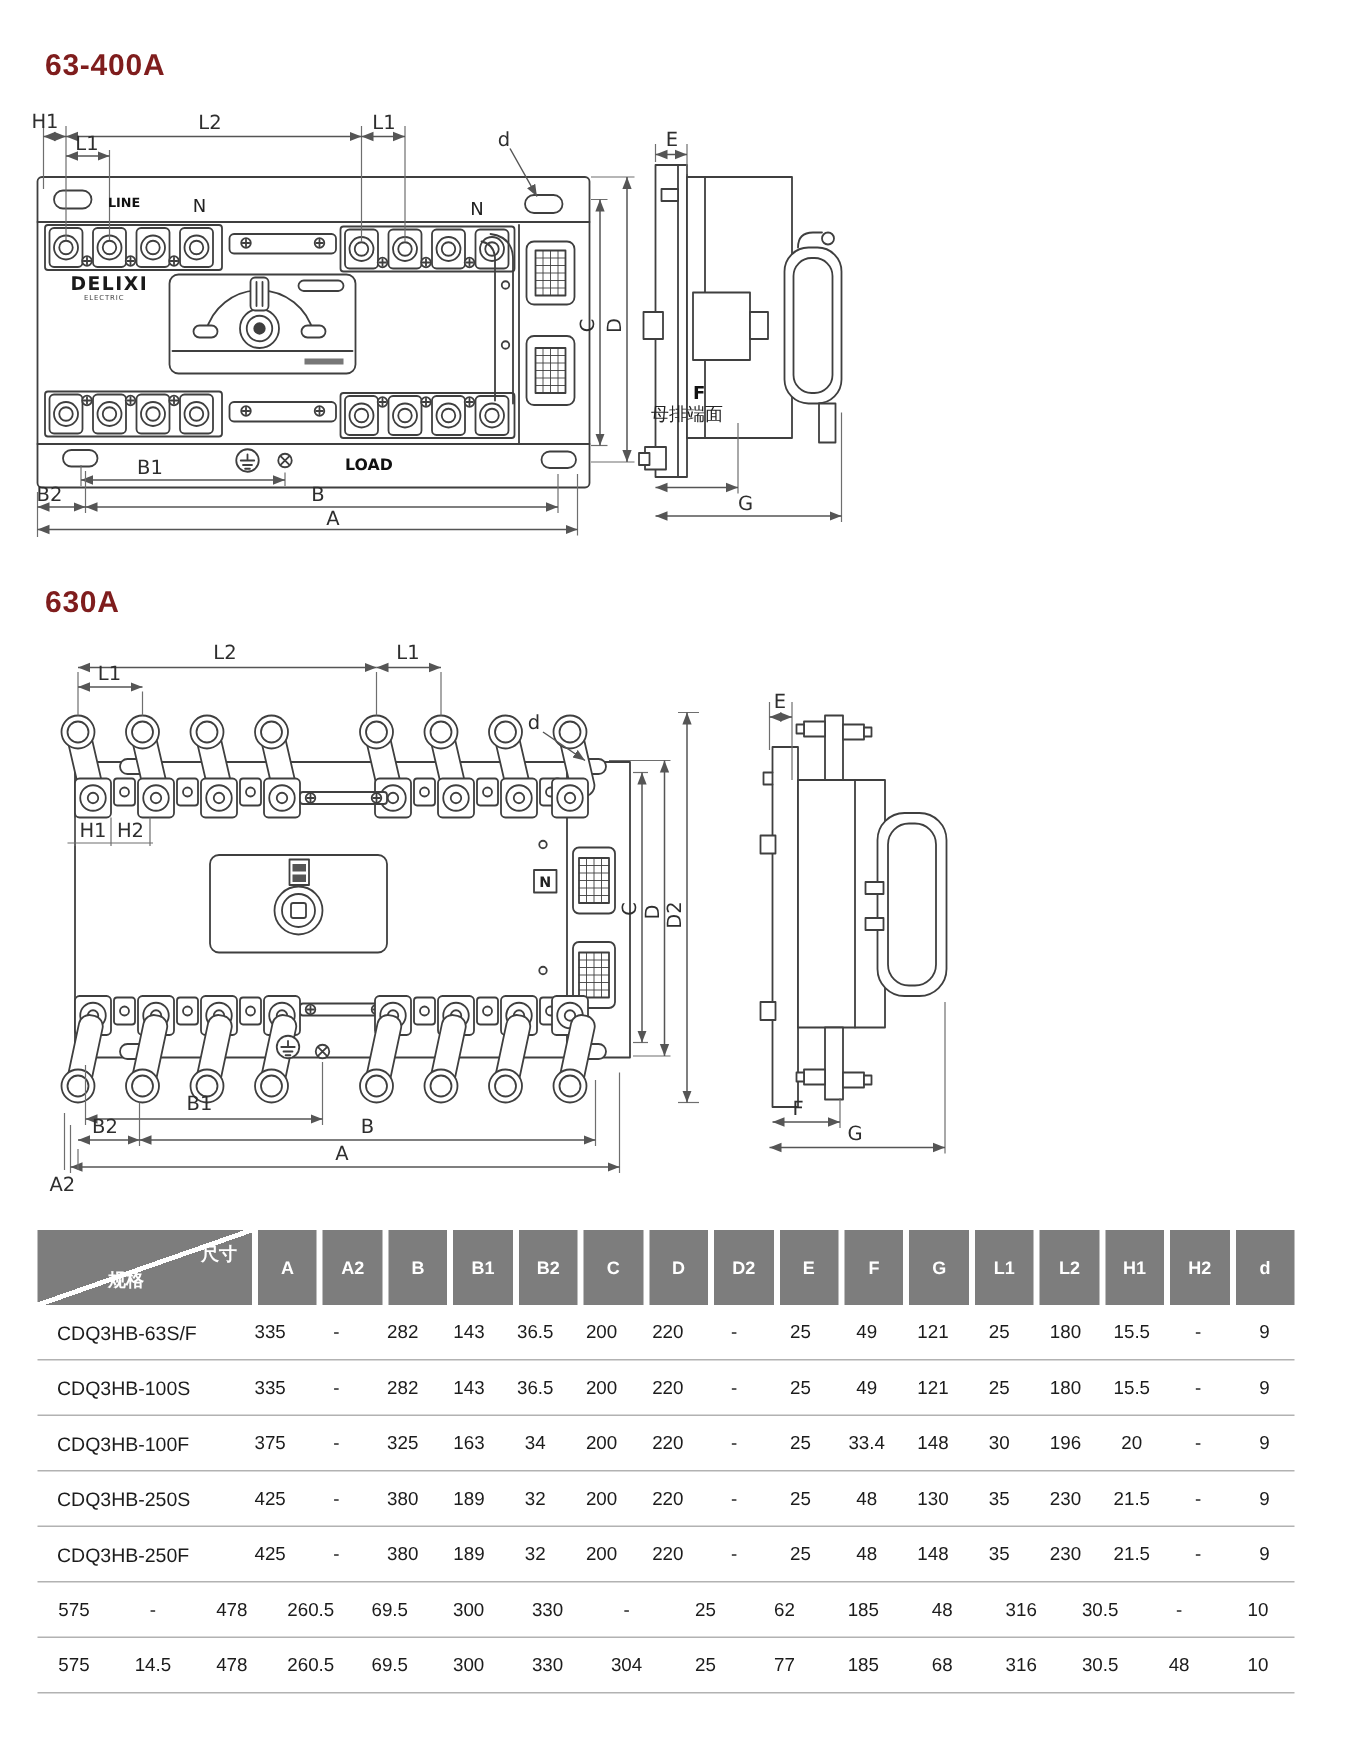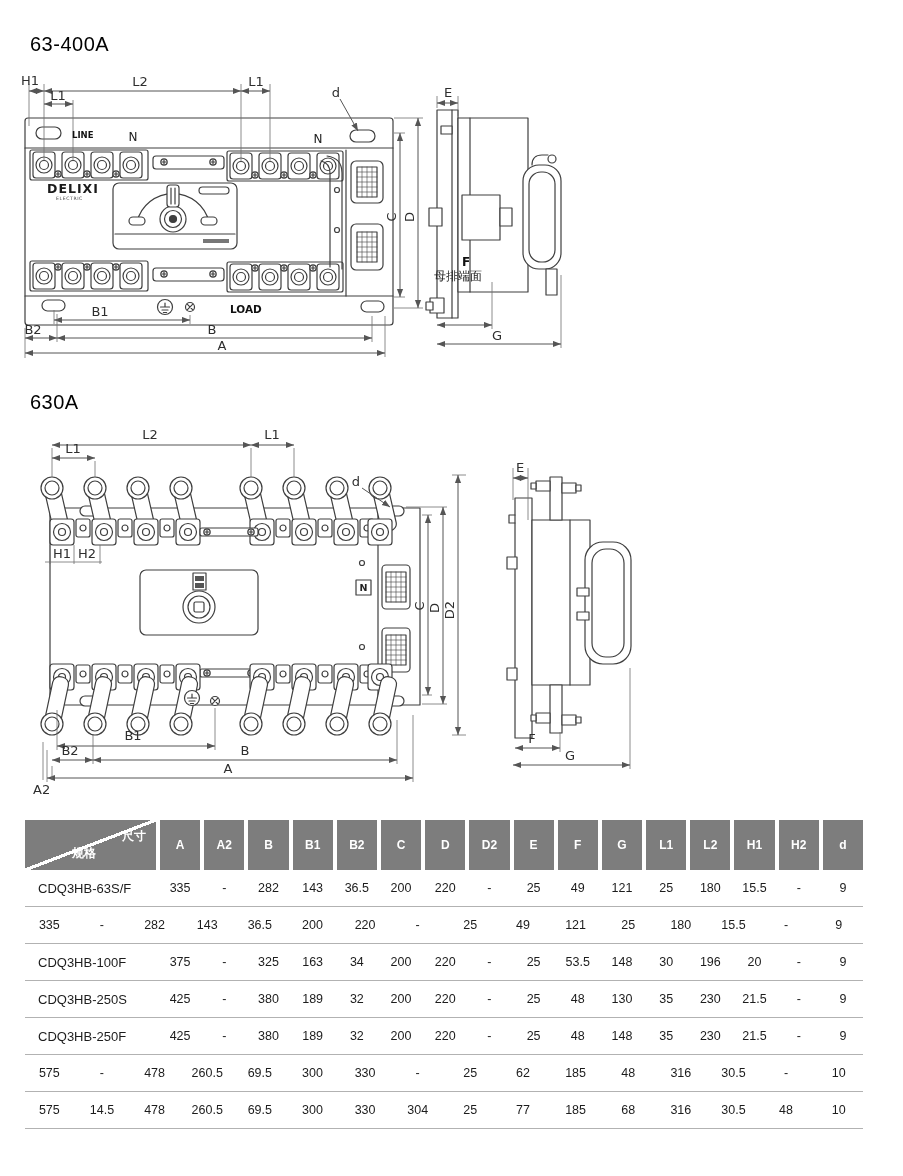--- a/index.html
+++ b/index.html
@@ -1,20 +1,20 @@
 <!DOCTYPE html>
 <html><head>
 <meta charset="utf-8">
 <style>
   * { margin:0; padding:0; box-sizing:border-box; }
   body { background:#fff; }
   .page { position:relative; width:903px; height:1176px; background:#ffffff;
           font-family:"Liberation Sans", sans-serif; overflow:hidden; }
-  .heading { position:absolute; left:30px; font-size:20px; font-weight:normal;
-             color:#000000; letter-spacing:0.5px; }
+  .heading { position:absolute; left:30px; font-size:20px; font-weight:bold;
+             color:#7f1d1d; letter-spacing:0.5px; }
   #h-top { top:33px; }
   #h-mid { top:391px; }
   svg.draw { position:absolute; left:0; }
   
   .drw { stroke:#3f3f3f; fill:#ffffff; stroke-width:1.2; stroke-linejoin:round; stroke-linecap:round; }
   .dl  { stroke:#555; stroke-width:1; fill:none; marker-start:url(#ar); marker-end:url(#ar); }
   .ld  { stroke:#555; stroke-width:1; fill:none; marker-end:url(#ar); }
   .xl  { stroke:#6e6e6e; stroke-width:0.8; fill:none; }
   text { stroke:none; }
   .t13 { font-family:"DejaVu Sans",sans-serif; font-size:13px; fill:#2e2e2e; text-anchor:middle; }
@@ -25,21 +25,21 @@
   .nlbl { font-family:"DejaVu Sans",sans-serif; font-size:12px; fill:#222; text-anchor:middle; }
   .load { font-family:"DejaVu Sans",sans-serif; font-weight:bold; font-size:10.5px; fill:#111; }
   .fbold { font-family:"DejaVu Sans",sans-serif; font-weight:bold; font-size:12px; fill:#111; }
   .cjk { font-family:"DejaVu Sans",sans-serif; font-size:12px; fill:#222; }
   .nbox { font-family:"DejaVu Sans",sans-serif; font-weight:bold; font-size:9.5px; fill:#222; text-anchor:middle; }
   
   .dim-table { position:absolute; left:25px; top:820px; width:838px; }
   .thead { display:flex; gap:4px; height:50px; }
   .hcell { flex:1; background:#7d7d7d; color:#fff; display:flex; align-items:center;
            justify-content:center; font-size:12px; font-weight:bold; }
-  .corner { width:131px; flex:none; position:relative; color:#fff; font-size:12px; font-weight:bold;
+  .corner { width:143px; flex:none; position:relative; color:#fff; font-size:12px; font-weight:bold;
             background:linear-gradient(to bottom right,
               #7d7d7d 0%, #7d7d7d calc(50% - 1.6px),
               #ffffff calc(50% - 1.6px), #ffffff calc(50% + 1.6px),
               #7d7d7d calc(50% + 1.6px), #7d7d7d 100%); }
   .corner .tr { position:absolute; top:8px; right:10px; }
   .corner .bl { position:absolute; bottom:8px; left:10px;margin-left:37px; }
   .trow { display:flex; gap:4px; height:37px; border-bottom:1px solid #b2b2b2;align-items:center; }
   .mcell { width:131px; flex:none; display:flex; align-items:center; padding-left:13px;
            font-size:13px; color:#1c1c1c; }
   .vcell { flex:1; display:flex; align-items:center; justify-content:center;
@@ -488,20 +488,21 @@
           <div class="vcell">25</div>
           <div class="vcell">49</div>
           <div class="vcell">121</div>
           <div class="vcell">25</div>
           <div class="vcell">180</div>
           <div class="vcell">15.5</div>
           <div class="vcell">-</div>
           <div class="vcell">9</div>
         </div>
         <div class="trow">
+          <div class="mcell">CDQ3HB-100S</div>
           <div class="vcell">335</div>
           <div class="vcell">-</div>
           <div class="vcell">282</div>
           <div class="vcell">143</div>
           <div class="vcell">36.5</div>
           <div class="vcell">200</div>
           <div class="vcell">220</div>
           <div class="vcell">-</div>
           <div class="vcell">25</div>
           <div class="vcell">49</div>
@@ -516,21 +517,21 @@
           <div class="mcell">CDQ3HB-100F</div>
           <div class="vcell">375</div>
           <div class="vcell">-</div>
           <div class="vcell">325</div>
           <div class="vcell">163</div>
           <div class="vcell">34</div>
           <div class="vcell">200</div>
           <div class="vcell">220</div>
           <div class="vcell">-</div>
           <div class="vcell">25</div>
-          <div class="vcell">53.5</div>
+          <div class="vcell">33.4</div>
           <div class="vcell">148</div>
           <div class="vcell">30</div>
           <div class="vcell">196</div>
           <div class="vcell">20</div>
           <div class="vcell">-</div>
           <div class="vcell">9</div>
         </div>
         <div class="trow">
           <div class="mcell">CDQ3HB-250S</div>
           <div class="vcell">425</div>

